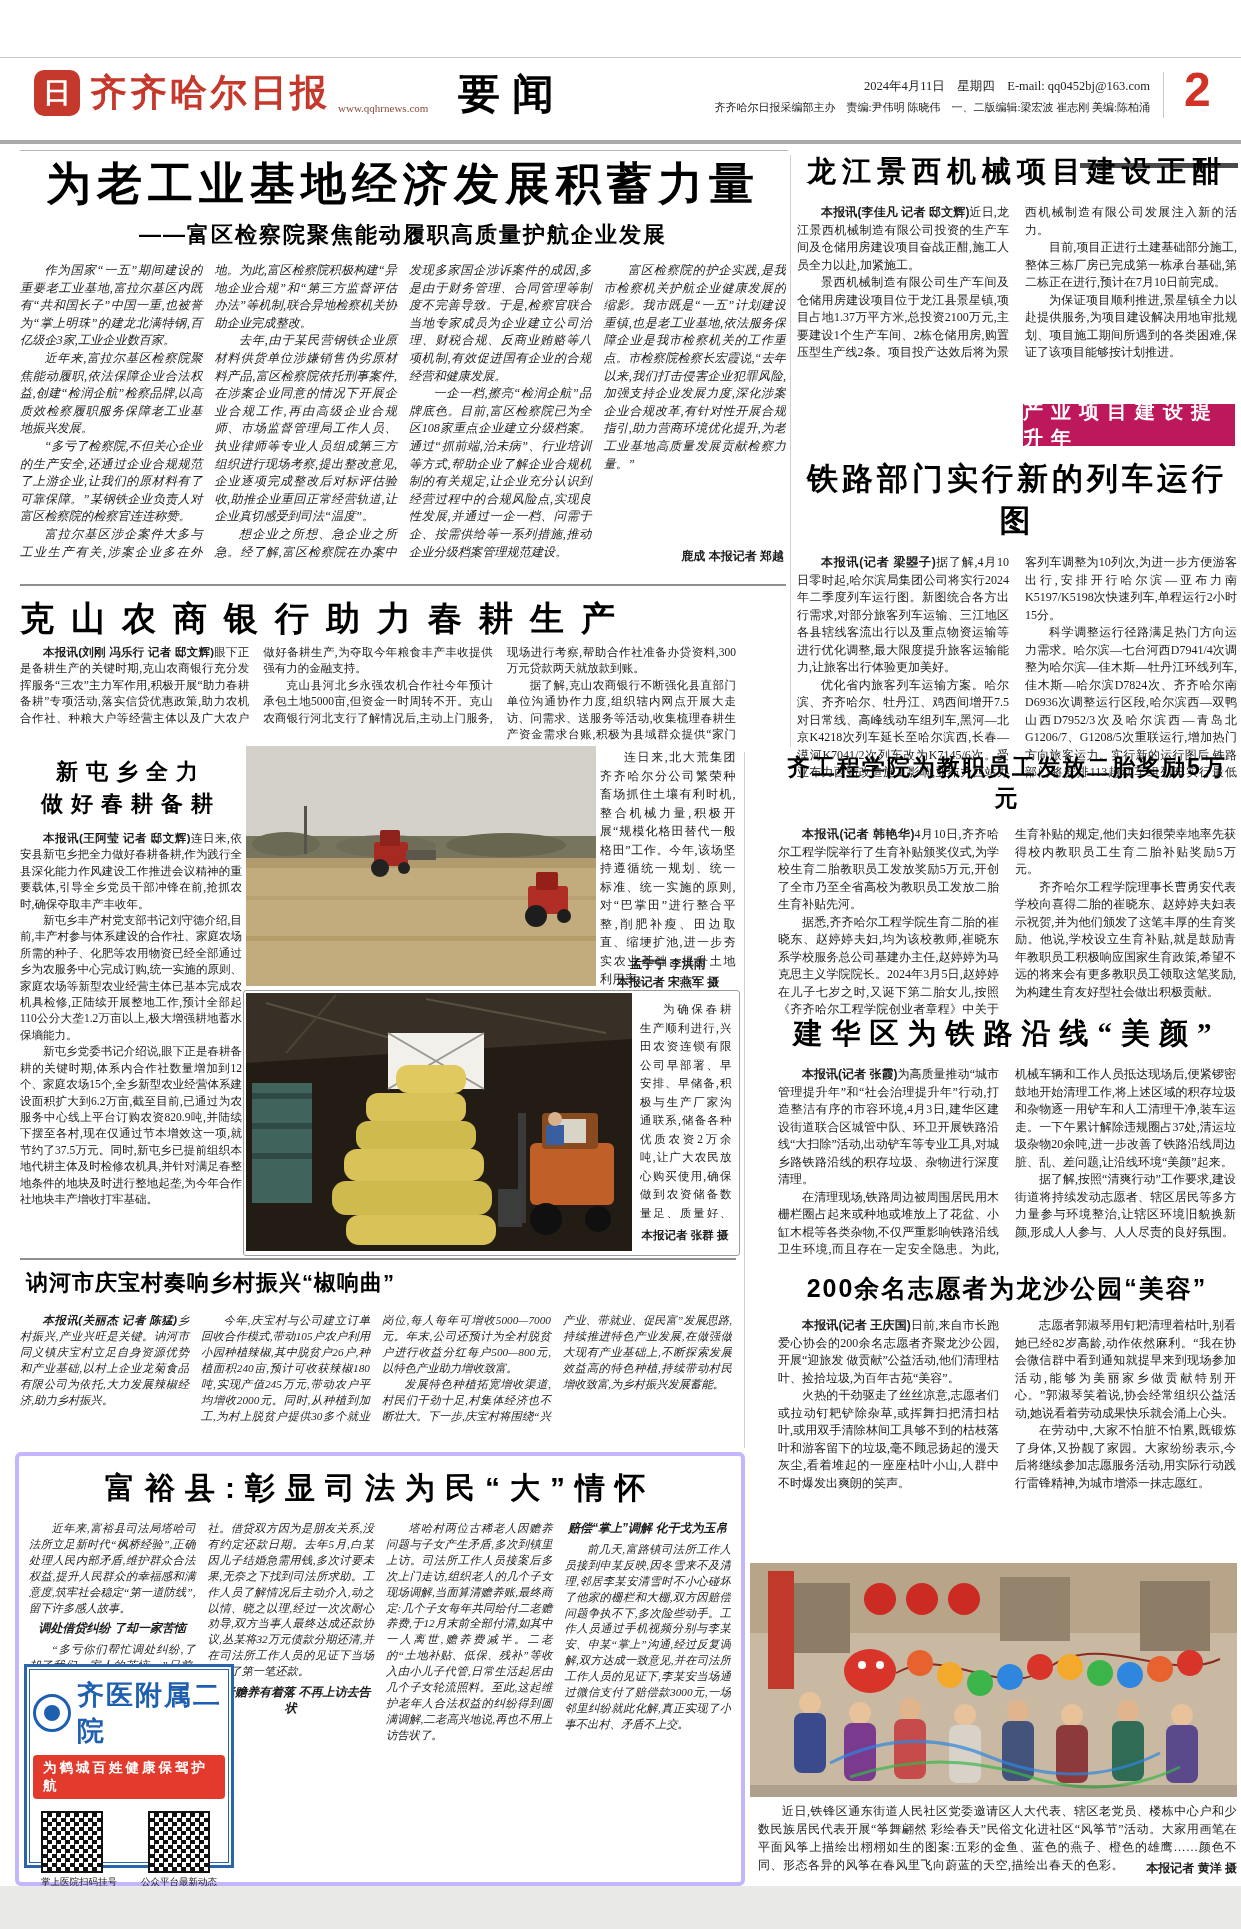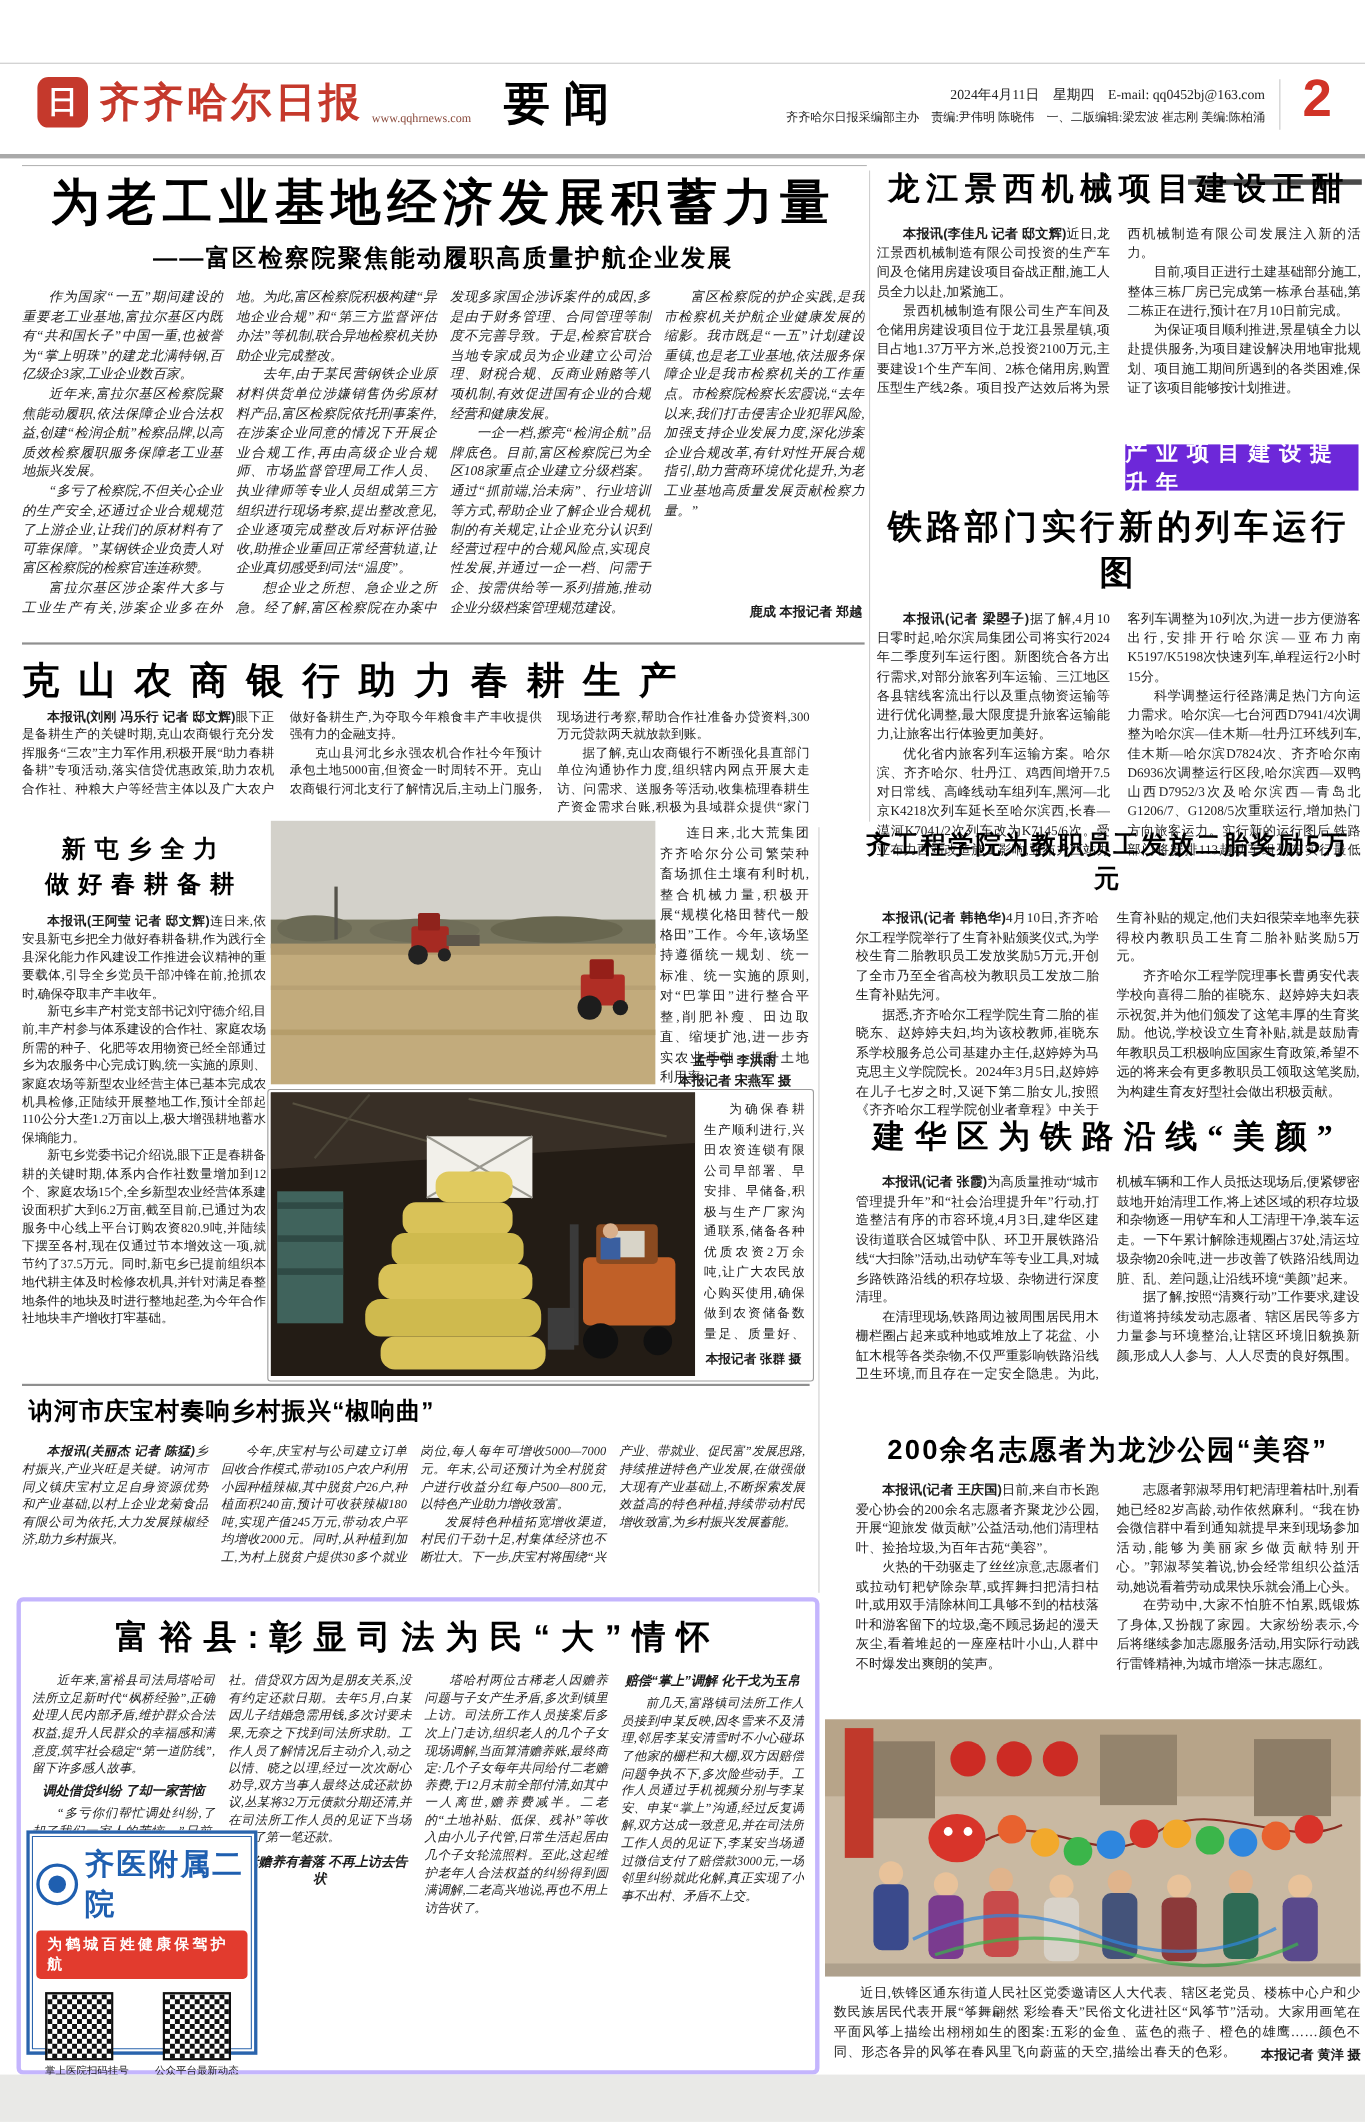--- a/index.html
+++ b/index.html
@@ -28,21 +28,21 @@
   .cols3{column-count:3;column-gap:14px;}
   .cols4{column-count:4;column-gap:12px;font-style:italic;}
   .subhead{font-weight:bold;text-align:center;text-indent:0;margin:5px 0;
            font-family:"Liberation Sans","DejaVu Sans",sans-serif;font-size:12px;}
   .sig{font-weight:bold;text-align:right;font-size:12px;
        font-family:"Liberation Sans","DejaVu Sans",sans-serif;}
   .capt{text-align:justify;line-height:18.5px;letter-spacing:.5px;color:#222;font-size:12px;overflow:hidden;}
   .capt p{margin:0;text-indent:2em;}
   .capt-sig{font-weight:bold;text-align:right;font-size:12px;margin-top:4px;
             font-family:"Liberation Sans","DejaVu Sans",sans-serif;}
-  .badge{background:#6d28d9;color:#fff;display:flex;align-items:center;justify-content:center;
+  .badge{background:#be185d;color:#fff;display:flex;align-items:center;justify-content:center;
          letter-spacing:8px;font-weight:bold;font-size:20px;
          font-family:"Liberation Sans","DejaVu Sans",sans-serif;}
   
   .boxed{border:4px solid #c4b5fd;border-radius:6px;}
   .adbox{border:3px solid #2a64ad;box-shadow:inset 0 0 0 2px #fff,inset 0 0 0 3px #2a64ad;
          background:#fff;display:flex;flex-direction:column;align-items:center;padding:8px 6px;box-sizing:border-box;}
   .ad-title{color:#1f5fb0;font-weight:bold;font-size:27px;letter-spacing:2px;
             font-family:"Liberation Sans","DejaVu Sans",sans-serif;}
   .ad-bar{background:#e23b2e;color:#fff;font-size:13.5px;letter-spacing:3px;border-radius:4px;
           padding:4px 10px;margin-top:6px;font-family:"Liberation Sans",sans-serif;font-weight:bold;}
@@ -229,21 +229,21 @@
 
   <div class="abs" style="left:778px;top:1014px;width:458px;">
     <div class="hl-serif" style="font-size:29px;letter-spacing:9px;">建华区为铁路沿线“美颜”</div>
     <div class="body-flow cols2" style="margin-top:12px;height:194px;">
         <p><b>本报讯(记者 张霞)</b>为高质量推动“城市管理提升年”和“社会治理提升年”行动,打造整洁有序的市容环境,4月3日,建华区建设街道联合区城管中队、环卫开展铁路沿线“大扫除”活动,出动铲车等专业工具,对城乡路铁路沿线的积存垃圾、杂物进行深度清理。</p>
         <p>在清理现场,铁路周边被周围居民用木栅栏圈占起来或种地或堆放上了花盆、小缸木棍等各类杂物,不仅严重影响铁路沿线卫生环境,而且存在一定安全隐患。为此,机械车辆和工作人员抵达现场后,便紧锣密鼓地开始清理工作,将上述区域的积存垃圾和杂物逐一用铲车和人工清理干净,装车运走。一下午累计解除违规圈占37处,清运垃圾杂物20余吨,进一步改善了铁路沿线周边脏、乱、差问题,让沿线环境“美颜”起来。</p>
         <p>据了解,按照“清爽行动”工作要求,建设街道将持续发动志愿者、辖区居民等多方力量参与环境整治,让辖区环境旧貌换新颜,形成人人参与、人人尽责的良好氛围。</p>
       </div>
   </div>
 
-  <div class="abs" style="left:778px;top:1301px;width:458px;">
+  <div class="abs" style="left:778px;top:1272px;width:458px;">
     <div class="hl-sans" style="font-size:25px;letter-spacing:2px;">200余名志愿者为龙沙公园“美容”</div>
     <div class="body-flow cols2" style="margin-top:12px;height:240px;">
         <p><b>本报讯(记者 王庆国)</b>日前,来自市长跑爱心协会的200余名志愿者齐聚龙沙公园,开展“迎旅发 做贡献”公益活动,他们清理枯叶、捡拾垃圾,为百年古苑“美容”。</p>
         <p>火热的干劲驱走了丝丝凉意,志愿者们或拉动钉耙铲除杂草,或挥舞扫把清扫枯叶,或用双手清除林间工具够不到的枯枝落叶和游客留下的垃圾,毫不顾忌扬起的漫天灰尘,看着堆起的一座座枯叶小山,人群中不时爆发出爽朗的笑声。</p>
         <p>志愿者郭淑琴用钉耙清理着枯叶,别看她已经82岁高龄,动作依然麻利。“我在协会微信群中看到通知就提早来到现场参加活动,能够为美丽家乡做贡献特别开心。”郭淑琴笑着说,协会经常组织公益活动,她说看着劳动成果快乐就会涌上心头。</p>
         <p>在劳动中,大家不怕脏不怕累,既锻炼了身体,又扮靓了家园。大家纷纷表示,今后将继续参加志愿服务活动,用实际行动践行雷锋精神,为城市增添一抹志愿红。</p>
       </div>
   </div>
 
   <div class="abs" style="left:20px;top:1258px;width:716px;height:2px;background:#8f8f8f;"></div>

